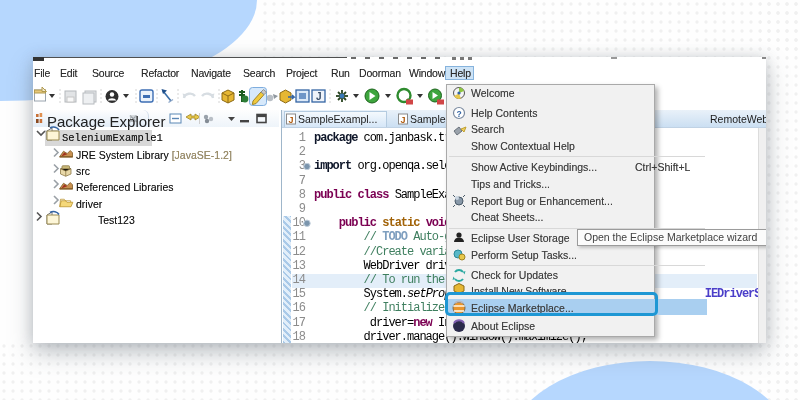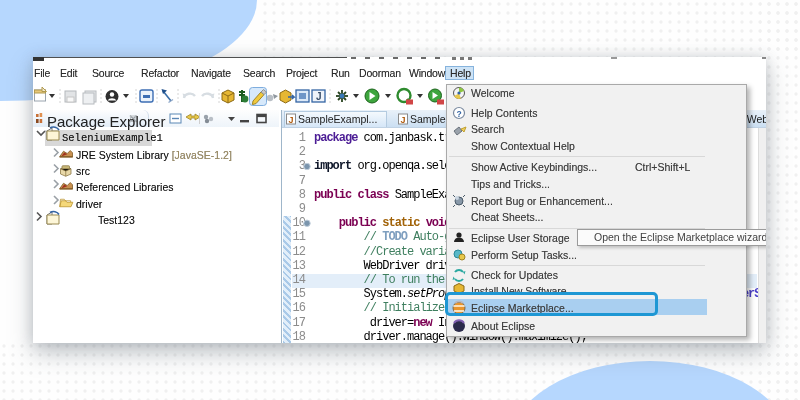--- a/index.html
+++ b/index.html
@@ -24,28 +24,28 @@
 #ptab { position:absolute; left:0; top:0; width:116px; height:17px;
   background:linear-gradient(#fdfdfe,#e3edf7); border-right:1px solid #d0dcea; border-radius:0 6px 0 0;}
 .trow { position:absolute; height:16px; line-height:16px; font-size:10.5px; text-shadow:0 0 .5px rgba(40,40,40,.5); color:#111; white-space:pre; }
 
 #editor { position:absolute; overflow:hidden; left:248px; top:53px; width:485px; height:233px; background:#fff; border-left:1px solid #9fb6ca; }
 #tabstrip { position:absolute; overflow:hidden; left:0; top:0; width:485px; height:18px;
   background:linear-gradient(#e9f1f9,#cbdff2); border-bottom:1px solid #c0d2e4; }
 .codeline { position:absolute; font-family:"Liberation Mono", monospace; font-size:12px; letter-spacing:-1px;
   white-space:pre; color:#000; }
 
-#hmenu { position:absolute; left:413px; top:27px; width:301px; height:253px;
+#hmenu { position:absolute; left:413px; top:27px; width:209px; height:253px;
   background:#f1f1f1; border:1px solid #a9a9a9;
   box-shadow: 3px 3px 5px rgba(0,0,0,.3); }
 .mi { position:absolute; left:24px; font-size:10.5px; color:#3c3c3c; text-shadow:0 0 .5px rgba(70,70,70,.55); height:16px; line-height:16px; white-space:pre;}
 .msep { position:absolute; left:2px; width:256px; height:1px; background:#d8d8d8; }
 #tooltip { position:absolute; left:544px; top:172px; width:197px; height:17px;
   background:#fbfbfb; border:1px solid #9b9b9b; box-shadow:2px 2px 3px rgba(0,0,0,.2);
-  font-size:10.5px; color:#414141; line-height:15px; padding-left:16px; white-space:pre; }
+  font-size:10.5px; color:#414141; line-height:15px; padding-left:6px; white-space:pre; }
 #callout { position:absolute; left:412px; top:235px; width:213px; height:24px;
   border:3px solid #1e97d4; border-radius:5px; }
 </style>
 </head>
 <body>
 <svg id="bg" width="800" height="400">
   <defs>
     <pattern id="dots" width="9" height="9" patternUnits="userSpaceOnUse">
       <circle cx="4" cy="4" r="1.7" fill="#f0f0f0"></circle>
     </pattern>
@@ -277,21 +277,21 @@
 15
 16
 17
 18</pre>
 
     <svg class="abs" style="left:21px;top:21px" width="12" height="220">
       <circle cx="4" cy="35.5" r="3.2" fill="#7b95ad" stroke="#c0cedb"></circle>
       <circle cx="4" cy="92.3" r="3.2" fill="#7b95ad" stroke="#c0cedb"></circle>
     </svg>
 
-    <pre class="codeline" style="left:32px;top:21px;line-height:14.2px;"><b style="color:#4c1d95">package</b> com.janbask.training;
+    <pre class="codeline" style="left:32px;top:21px;line-height:14.2px;"><b style="color:#0f172a">package</b> com.janbask.training;
 
 <b style="color:#0f172a">import</b> org.openqa.selenium.WebDriver;
 
 <b style="color:#7b0052">public</b> <b style="color:#7b0052">class</b> SampleExample {
 
     <b style="color:#7b0052">public</b> <b style="color:#a16207">static</b> <b style="color:#7b0052">void</b> main(String[] args) {
         <span style="color:#3f7f5f">// <b style="color:#7f9fbf">TODO</b> Auto-generated method stub</span>
         <span style="color:#3f7f5f">//Create variable of WebDriver</span>
         WebDriver driver;
         <span style="color:#3f7f5f">// To run the test in IE browser</span>

